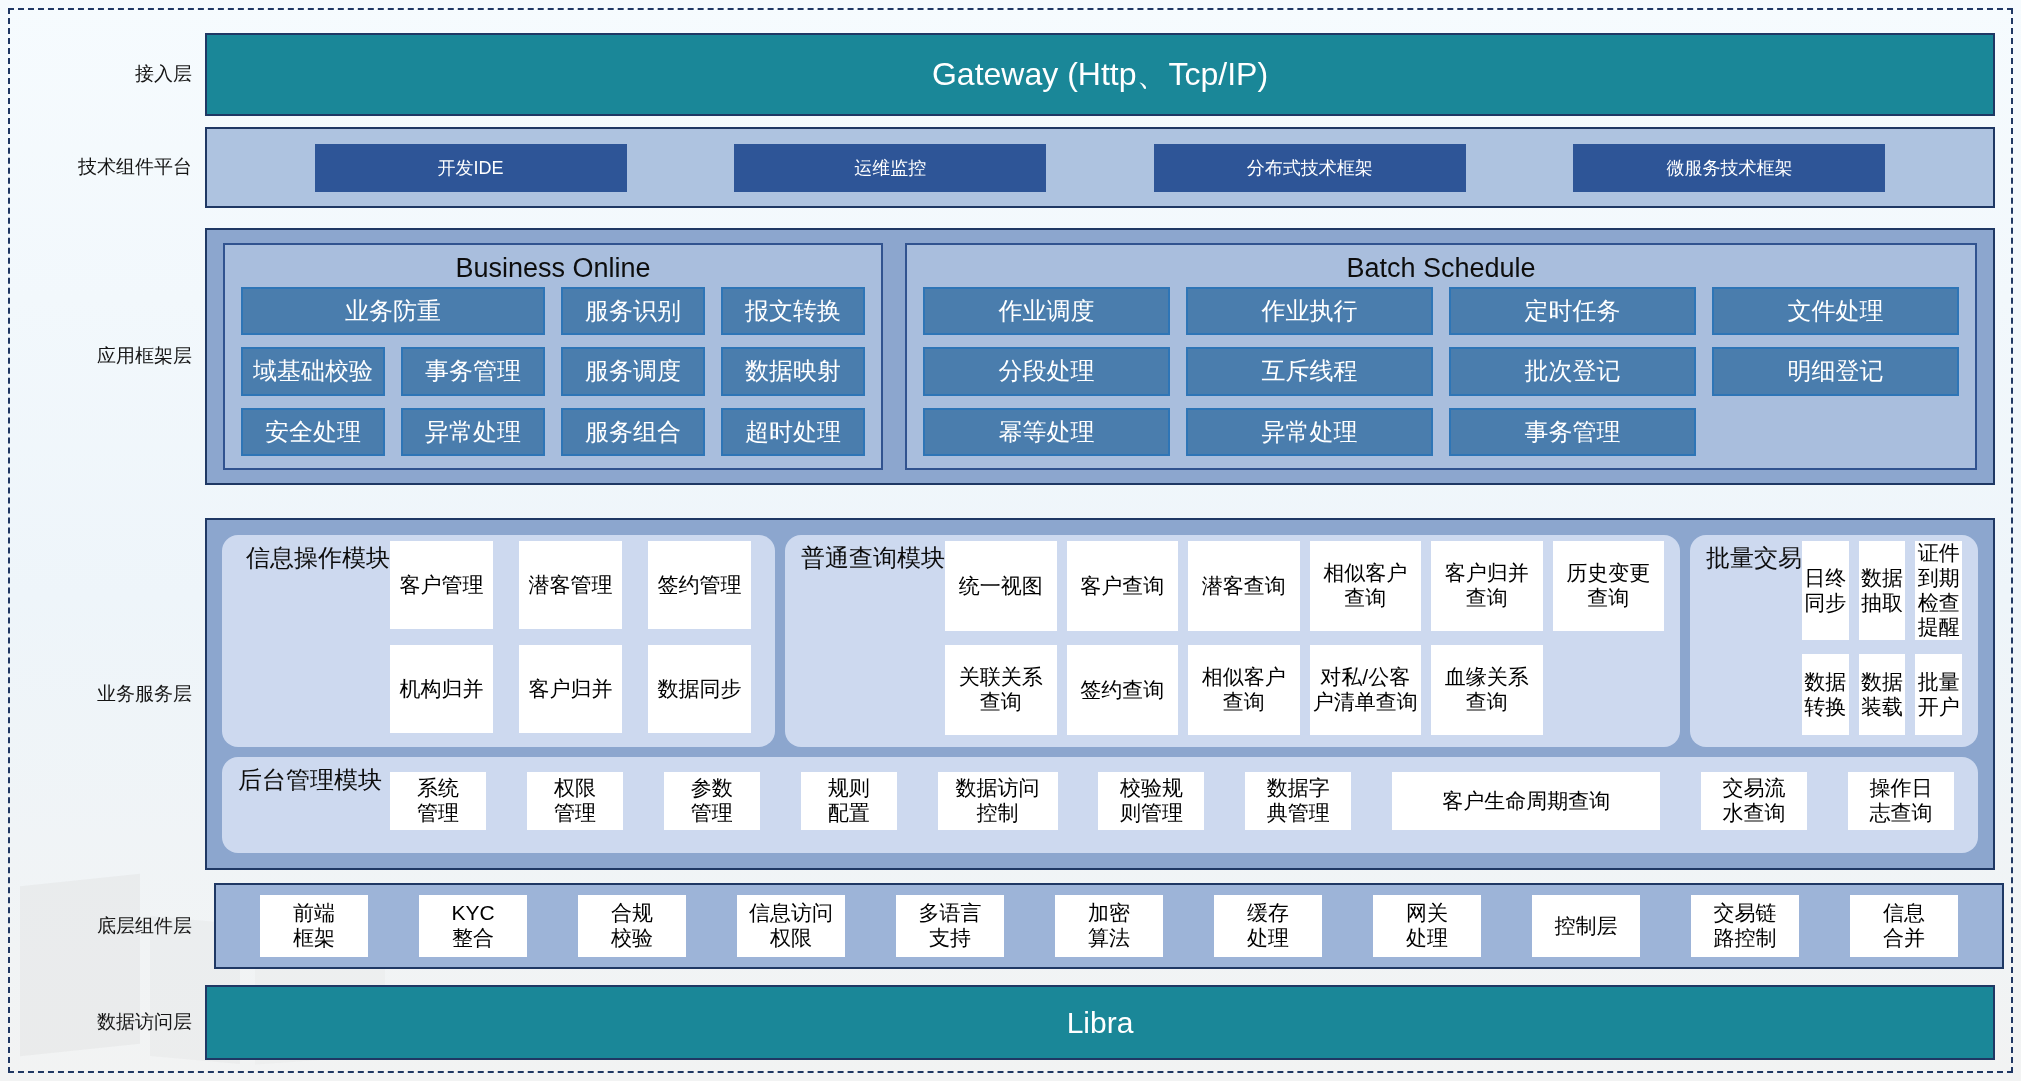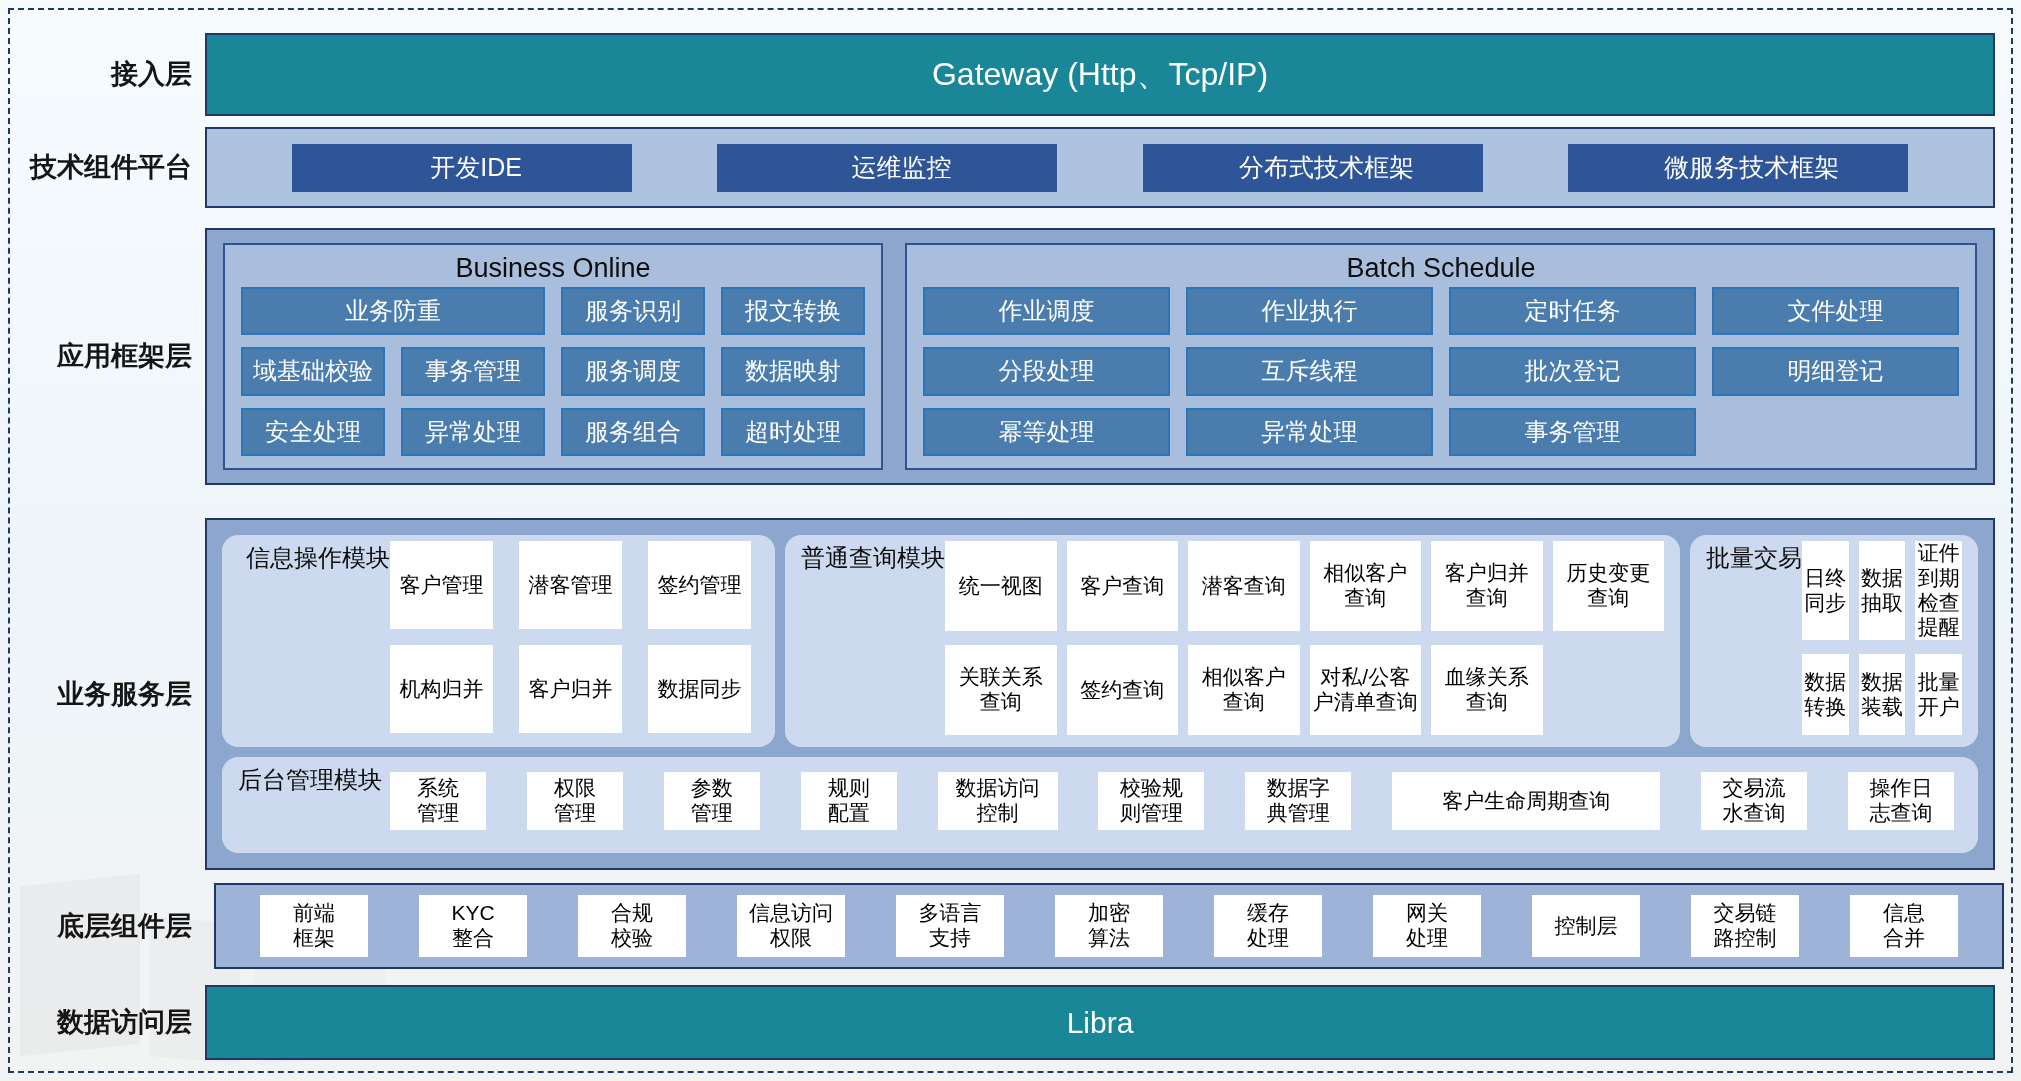--- a/index.html
+++ b/index.html
@@ -14,42 +14,42 @@
     position:absolute;left:8px;top:8px;width:2001px;height:1061px;
     border:2px dashed #203864;z-index:2;pointer-events:none;
   }
   .deco{position:absolute;background:#d9d9d9;opacity:.28;z-index:0;}
   .d1{left:20px;top:880px;width:120px;height:170px;transform:skewY(-6deg);}
   .d2{left:150px;top:920px;width:90px;height:140px;transform:skewY(5deg);opacity:.2;}
   .d3{left:255px;top:960px;width:130px;height:100px;transform:skewY(-4deg);opacity:.16;}
 
   .layer-label{
     position:absolute;left:0;width:192px;text-align:right;
-    font-size:27px;line-height:40px;height:40px;color:#151515;z-index:3;font-weight:bold;
+    font-size:19px;line-height:40px;height:40px;color:#151515;z-index:3;
   }
   .row{position:absolute;left:205px;width:1790px;box-sizing:border-box;z-index:1;}
 
   
   .teal-bar{
     background:#1a8798;border:2px solid #1f3864;
     display:flex;align-items:center;justify-content:center;
     color:#fff;
   }
   #gateway-bar{top:33px;height:83px;font-size:32px;}
   #libra-bar{top:985px;height:75px;font-size:30px;}
 
   
   #tech-bar{
     top:127px;height:81px;background:#aec3e0;border:2px solid #1f3864;
     display:flex;align-items:center;justify-content:space-evenly;
   }
   #tech-bar .tech-btn{
     width:312px;height:48px;background:#2e5597;color:#fff;
     display:flex;align-items:center;justify-content:center;
-    font-size:25px;white-space:pre-line;text-align:center;padding-left:28px;
+    font-size:18px;white-space:pre-line;text-align:center;
   }
 
   
   #app-panel{
     top:228px;height:257px;background:#8ca6ce;border:2px solid #1f3864;
     display:flex;gap:22px;padding:13px 16px;
   }
   .sub-panel{
     background:#a9bedd;border:2px solid #31538f;box-sizing:border-box;
     display:flex;flex-direction:column;padding:4px 16px 12px;

